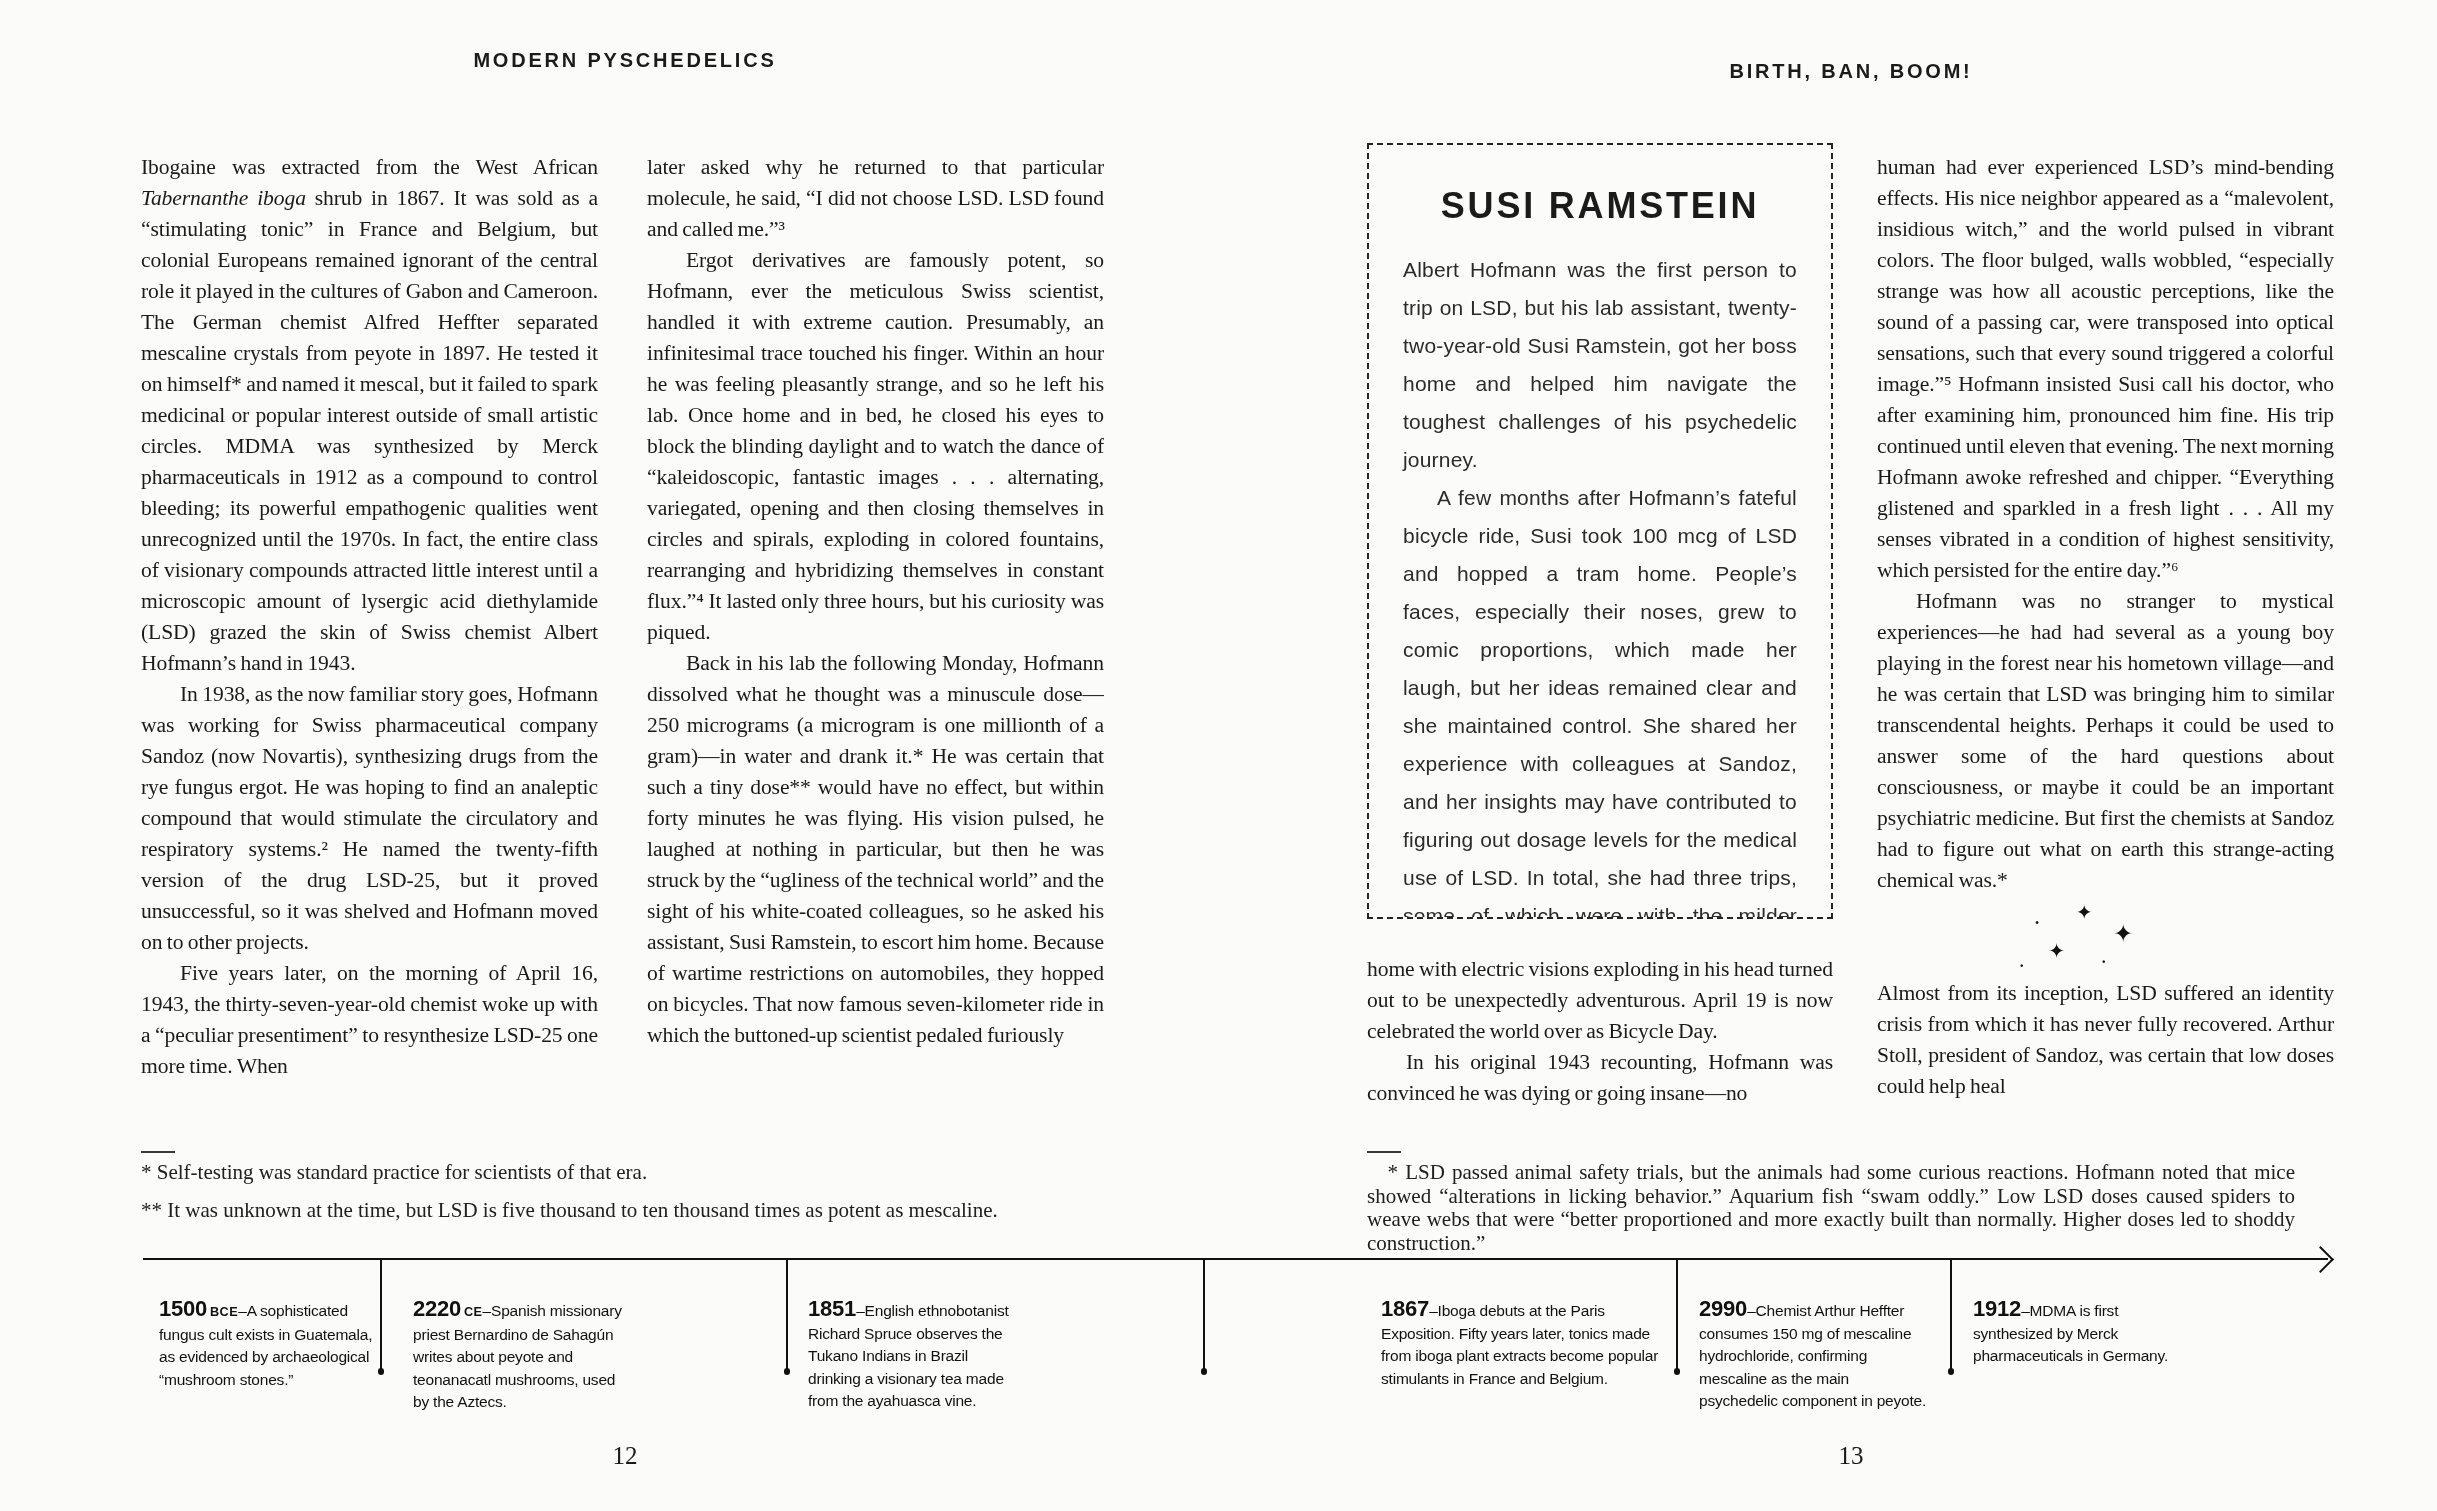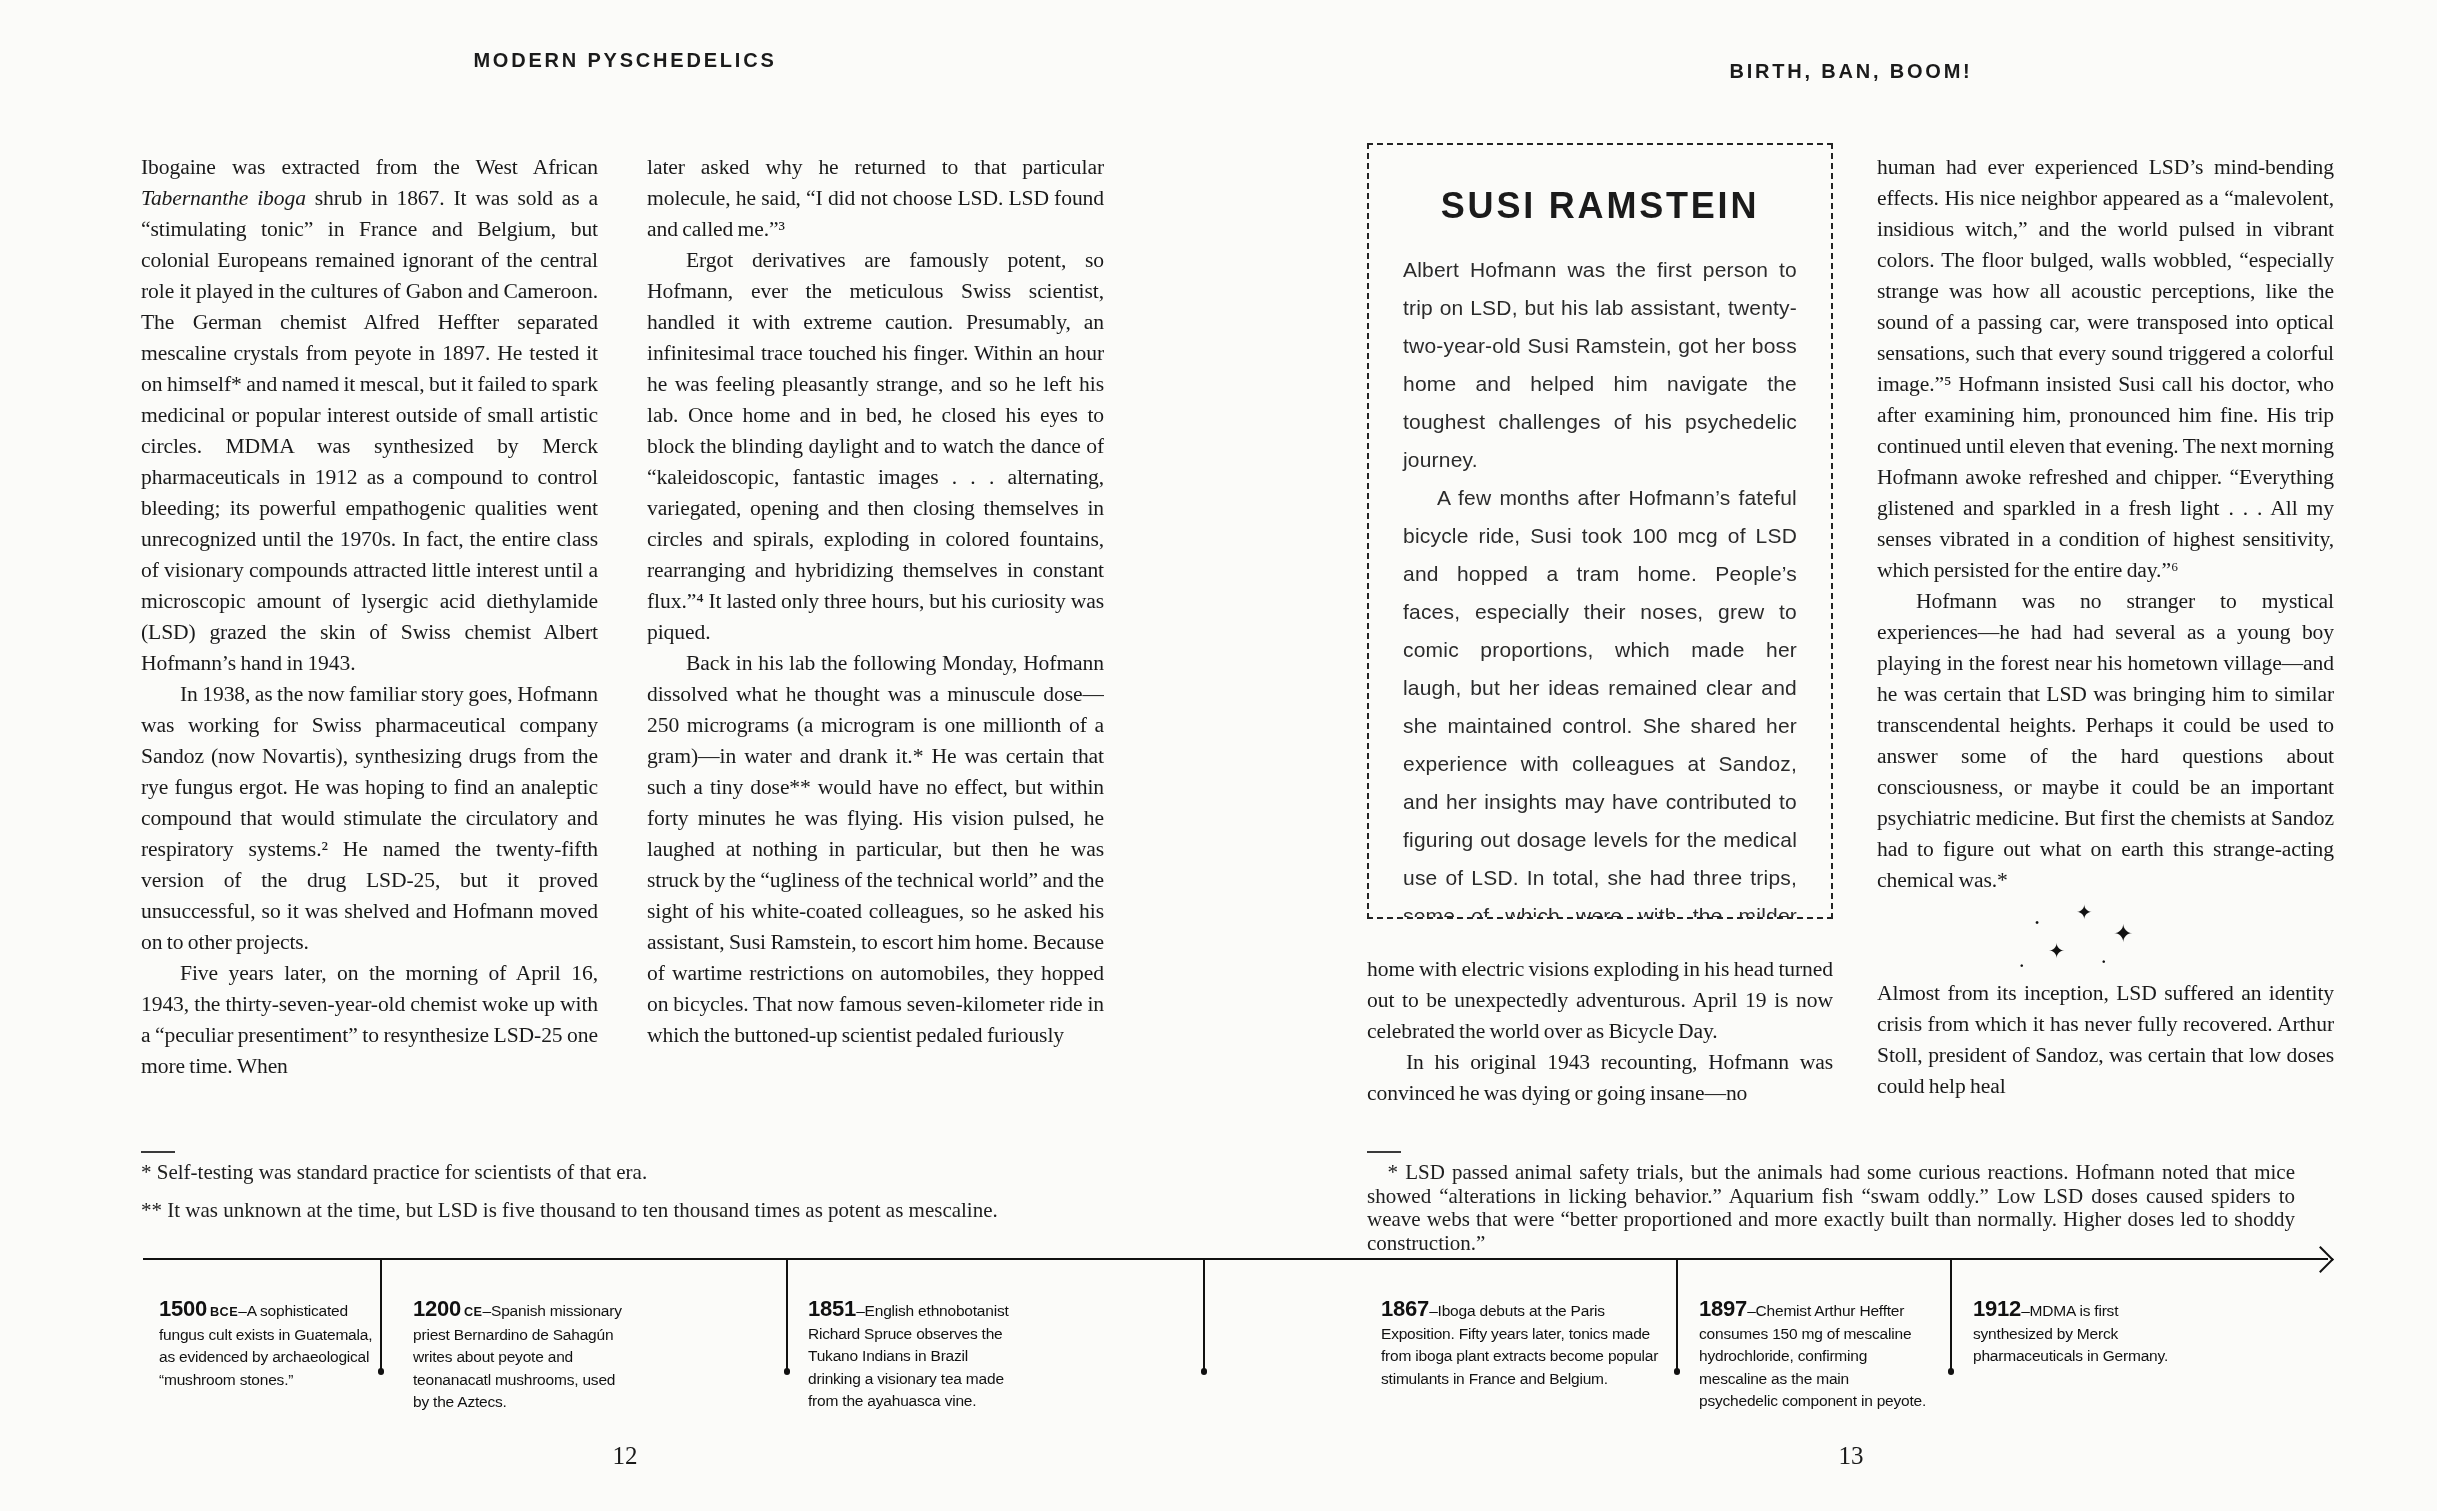--- a/index.html
+++ b/index.html
@@ -168,29 +168,29 @@
   <div class="tl-divider" style="left:380px"></div>
   <div class="tl-divider" style="left:786px"></div>
   <div class="tl-divider" style="left:1203px"></div>
   <div class="tl-divider" style="left:1676px"></div>
   <div class="tl-divider" style="left:1950px"></div>
 
   <div class="tl-entry" style="left:159px;width:214px">
     <span class="tl-year">1500</span><span class="tl-era">BCE</span><span class="tl-text">–A sophisticated fungus cult exists in Guatemala, as evidenced by archaeological “mushroom stones.”</span>
   </div>
   <div class="tl-entry" style="left:413px;width:216px">
-    <span class="tl-year">1200</span><span class="tl-era">CE</span><span class="tl-text">–Spanish missionary priest Bernardino de Sahagún writes about peyote and teonanacatl mushrooms, used by the Aztecs.</span>
+    <span class="tl-year">2220</span><span class="tl-era">CE</span><span class="tl-text">–Spanish missionary priest Bernardino de Sahagún writes about peyote and teonanacatl mushrooms, used by the Aztecs.</span>
   </div>
   <div class="tl-entry" style="left:808px;width:211px">
     <span class="tl-year">1851</span><span class="tl-text">–English ethnobotanist Richard Spruce observes the Tukano Indians in Brazil drinking a visionary tea made from the ayahuasca vine.</span>
   </div>
   <div class="tl-entry" style="left:1381px;width:286px">
     <span class="tl-year">1867</span><span class="tl-text">–Iboga debuts at the Paris Exposition. Fifty years later, tonics made from iboga plant extracts become popular stimulants in France and Belgium.</span>
   </div>
   <div class="tl-entry" style="left:1699px;width:230px">
-    <span class="tl-year">1897</span><span class="tl-text">–Chemist Arthur Heffter consumes 150 mg of mescaline hydrochloride, confirming mescaline as the main psychedelic component in peyote.</span>
+    <span class="tl-year">2990</span><span class="tl-text">–Chemist Arthur Heffter consumes 150 mg of mescaline hydrochloride, confirming mescaline as the main psychedelic component in peyote.</span>
   </div>
   <div class="tl-entry" style="left:1973px;width:225px">
     <span class="tl-year">1912</span><span class="tl-text">–MDMA is first synthesized by Merck pharmaceuticals in Germany.</span>
   </div>
 
 </div>
 
 
 </body></html>

